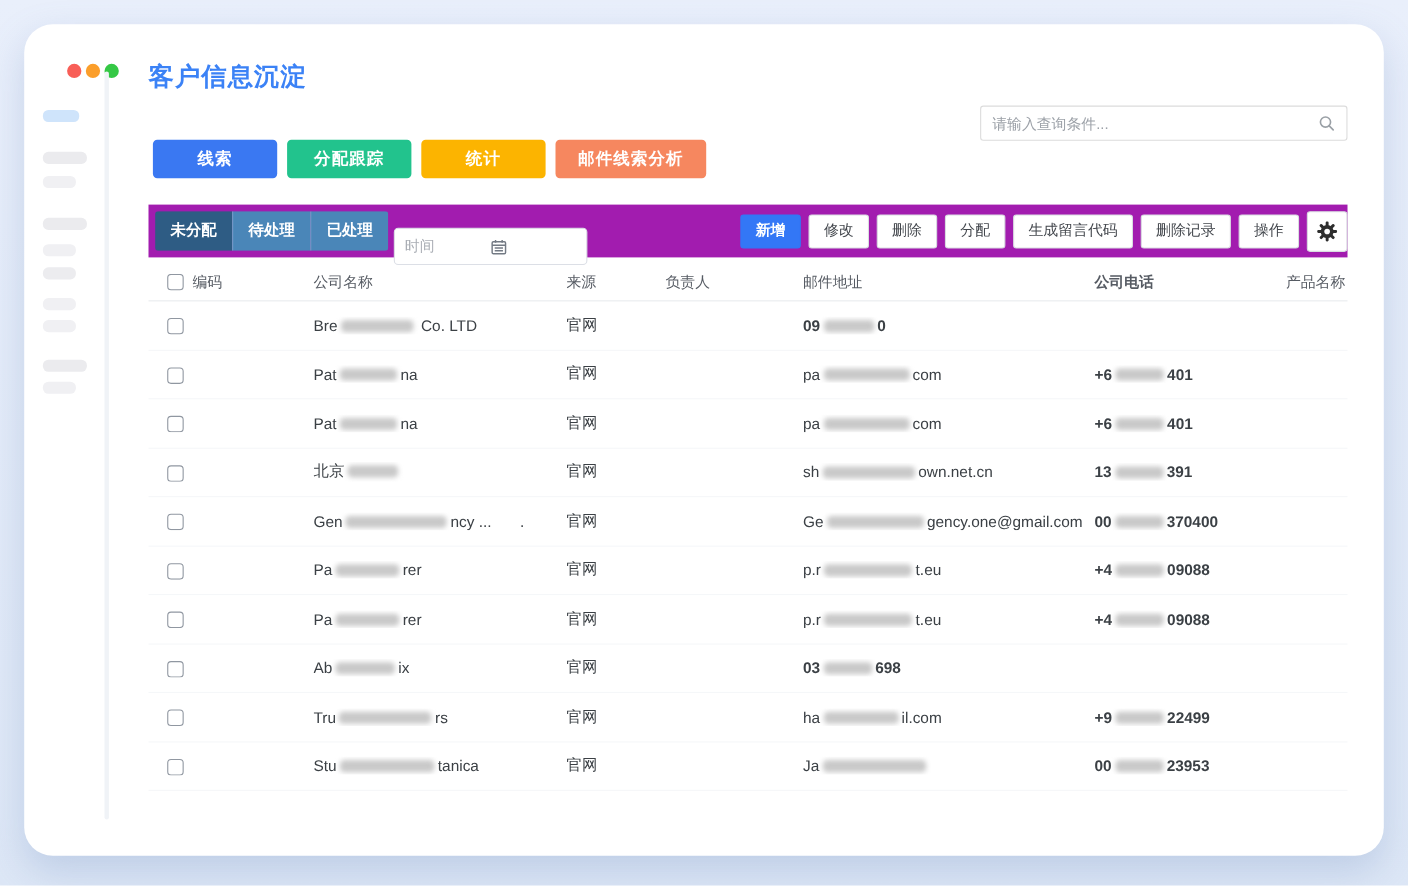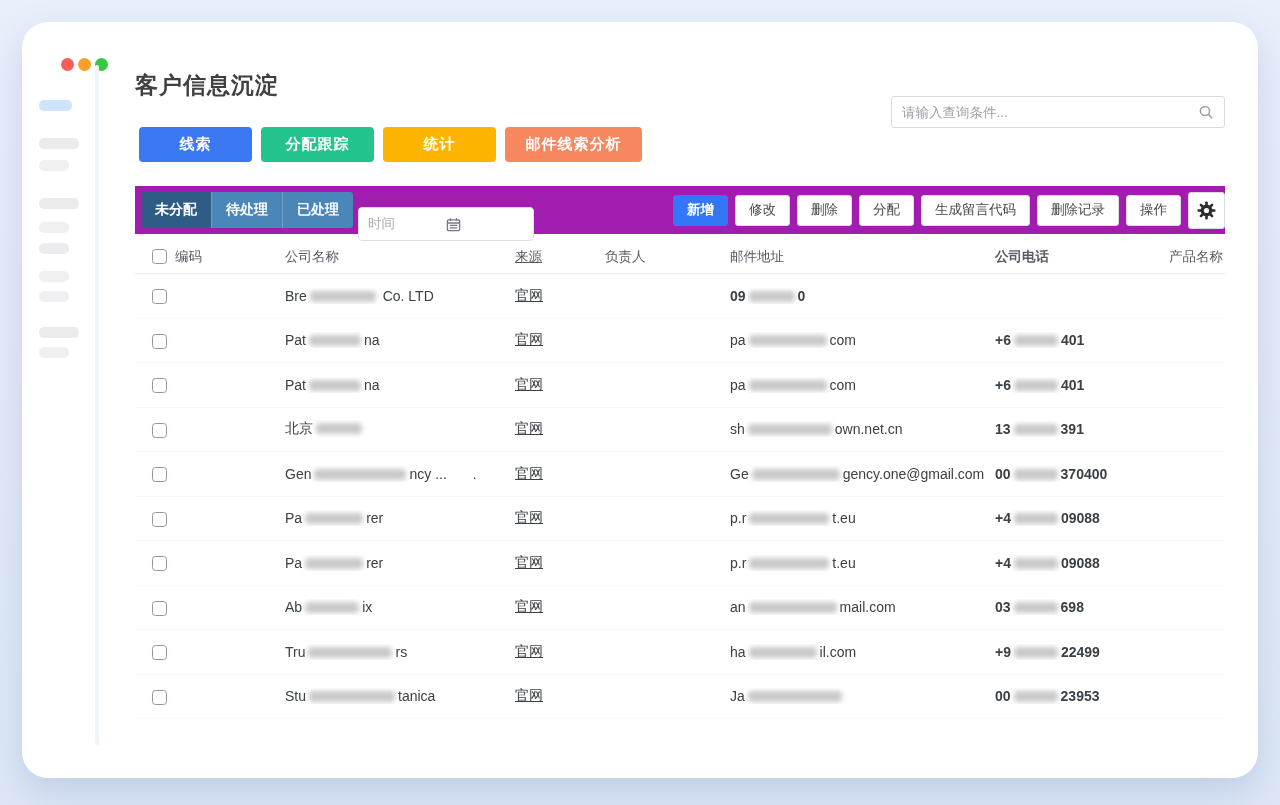--- a/index.html
+++ b/index.html
@@ -13,21 +13,21 @@
   
   .traffic { position:absolute; left:39px; top:36px; display:flex; gap:4px; }
   .dot { width:13px; height:13px; border-radius:50%; }
 
   
   .sb-bar { position:absolute; height:11px; border-radius:5px; background:#f0f0f3; left:17px; }
   .sb-divider { position:absolute; left:73px; top:43px; width:4px; height:680px; background:#f0f3f7; border-radius:2px; }
 
   
   .content { position:absolute; left:113px; top:0; width:1090px; height:756px; }
-  .page-title { position:absolute; left:0; top:48px; font-size:23px; font-weight:bold; color:#404040; letter-spacing:1px; }
+  .page-title { position:absolute; left:0; top:32px; font-size:23px; font-weight:bold; color:#3b82f6; letter-spacing:1px; }
 
   .searchbox { position:absolute; right:0; top:74px; width:334px; height:32px; border:1px solid #dcdcdc;
     border-radius:3px; background:#fff; display:flex; align-items:center; padding:0 10px; }
   .searchbox input { flex:1; border:none; outline:none; font-size:13.5px; color:#333; background:transparent;
     font-family:"Liberation Sans","DejaVu Sans",sans-serif; }
   .searchbox input::placeholder { color:#9ca1a8; }
 
   .nav-row { position:absolute; left:4px; top:105px; display:flex; gap:9px; }
   .nav-btn { height:35px; border:none; border-radius:4px; color:#fff; font-size:15px; font-weight:bold;
     cursor:pointer; font-family:"Liberation Sans","DejaVu Sans",sans-serif; letter-spacing:1px; }
@@ -55,21 +55,21 @@
 
   
   .table { position:absolute; left:0; top:218px; width:1090px; }
   .tr { display:flex; align-items:center; height:44.5px; border-bottom:1px solid #f5f7f9; }
   .thead { height:34px; border-bottom:1px solid #e9ebee; }
   .thead .td { font-size:13.5px; color:#565b63; }
   .td { font-size:14px; color:#3b4045; white-space:nowrap; overflow:hidden; }
   .c-check { width:40px; padding-left:17px; }
   .c-code { width:110px; }
   .c-company { width:230px; }
-  .c-source { width:90px;text-decoration:underline; }
+  .c-source { width:90px; }
   .c-owner { width:115px; }
   .c-email { width:265px; padding-left:10px; }
   .c-phone { width:170px; padding-left:10px;font-weight:bold; }
   .c-product { flex:1; text-align:right; padding-right:2px; }
 
   .checkbox { display:inline-block; width:15px; height:15px; border:1.6px solid #9097a1;
     border-radius:3.5px; background:#fff; cursor:pointer; vertical-align:middle; }
 
   .redact { display:inline-block; height:11px; border-radius:4px; background:#c9c9c9;
     filter:blur(2.5px); vertical-align:-1px; margin:0 3px; }
@@ -255,21 +255,20 @@
     <div class="td c-phone"><span>+4</span><span class="redact" style="width: 44px;"></span><span>09088</span></div>
     <div class="td c-product"></div>
   </div>
 
   <div class="tr">
     <div class="td c-check"><span class="checkbox"></span></div>
     <div class="td c-code"></div>
     <div class="td c-company"><span>Ab</span><span class="redact" style="width: 54px;"></span><span>ix</span></div>
     <div class="td c-source">官网</div>
     <div class="td c-owner"></div>
-    <div class="td c-email"><span>an</span><span class="redact" style="width: 88px;"></span><span>mail.com</span></div>
     <div class="td c-phone"><span>03</span><span class="redact" style="width: 44px;"></span><span>698</span></div>
     <div class="td c-product"></div>
   </div>
 
   <div class="tr">
     <div class="td c-check"><span class="checkbox"></span></div>
     <div class="td c-code"></div>
     <div class="td c-company"><span>Tru</span><span class="redact" style="width: 84px;"></span><span>rs</span></div>
     <div class="td c-source">官网</div>
     <div class="td c-owner"></div>

